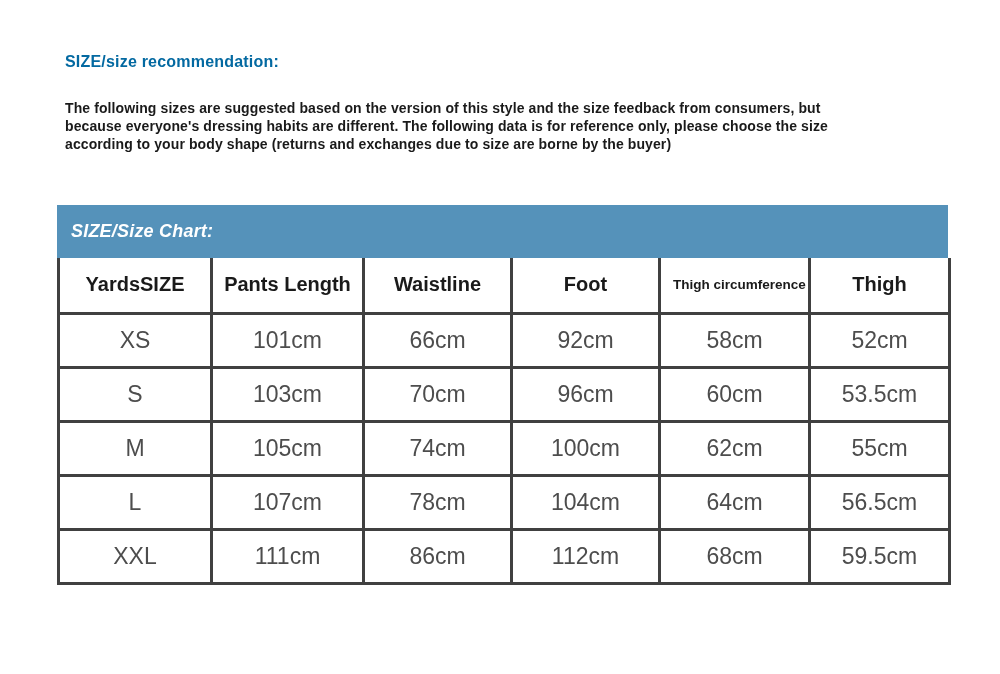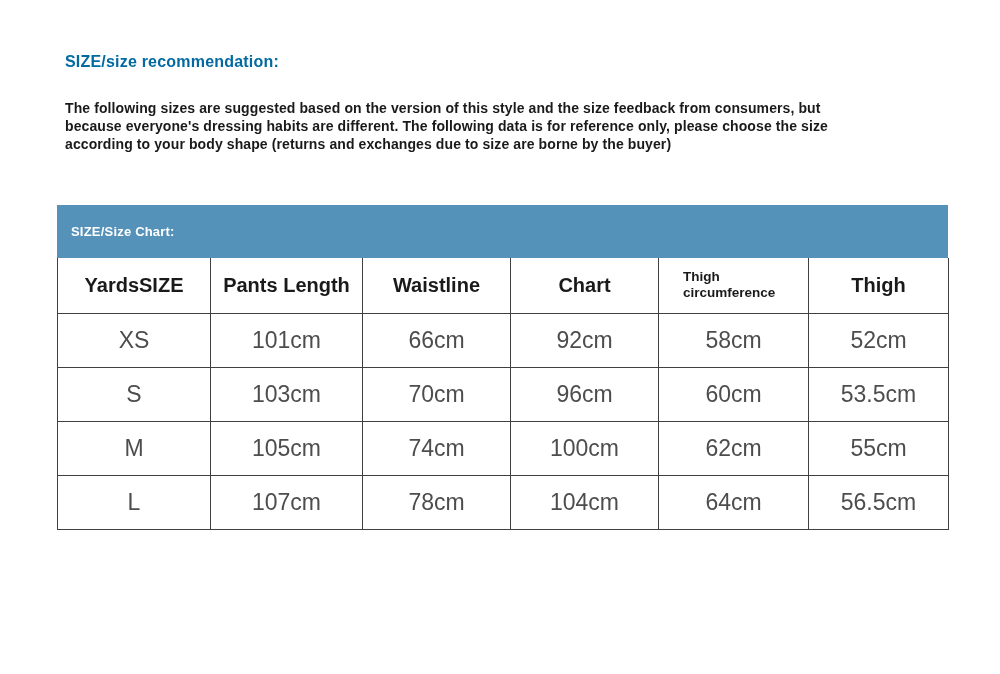--- a/index.html
+++ b/index.html
@@ -36,46 +36,47 @@
   }
   .chart-title-bar {
     height: 53px;
     background: #5592ba;
     display: flex;
     align-items: center;
     padding-left: 14px;
   }
   .chart-title-bar span {
     color: #ffffff;
-    font-size: 13px;
+    font-size: 18px;
     font-weight: bold;
     letter-spacing: 0.2px;
+    font-style: italic;
   }
   table.size-table {
     width: 891px;
     border-collapse: collapse;
     table-layout: fixed;
     background: #ffffff;
   }
   table.size-table th,
   table.size-table td {
-    border: 1px solid #404040;
+    border: 3px solid #404040;
     text-align: center;
     vertical-align: middle;
   }
   table.size-table th {
     height: 55px;
     font-size: 20px;
     font-weight: bold;
     color: #1a1a1a;
   }
   table.size-table th.thigh-col {
     font-size: 13.5px;
     text-align: left;
-    padding-left: 24px;
+    padding-left: 12px;
     line-height: 1.2;
   }
   table.size-table td {
     height: 54px;
     font-size: 23px;
     font-weight: normal;
     color: #4d4d4d;
   }
   
   table.size-table tr:first-child th { border-top: none; }
@@ -101,21 +102,21 @@
       <col style="width:148px">
       <col style="width:148px">
       <col style="width:150px">
       <col style="width:140px">
     </colgroup>
     <tbody>
       <tr>
         <th>YardsSIZE</th>
         <th>Pants Length</th>
         <th>Waistline</th>
-        <th>Chart</th>
+        <th>Foot</th>
         <th class="thigh-col">Thigh circumference</th>
         <th>Thigh</th>
       </tr>
       <tr>
         <td>XS</td>
         <td>101cm</td>
         <td>66cm</td>
         <td>92cm</td>
         <td>58cm</td>
         <td>52cm</td>
@@ -137,15 +138,23 @@
         <td>55cm</td>
       </tr>
       <tr>
         <td>L</td>
         <td>107cm</td>
         <td>78cm</td>
         <td>104cm</td>
         <td>64cm</td>
         <td>56.5cm</td>
       </tr>
+      <tr>
+        <td>XXL</td>
+        <td>111cm</td>
+        <td>86cm</td>
+        <td>112cm</td>
+        <td>68cm</td>
+        <td>59.5cm</td>
+      </tr>
     </tbody>
   </table>
 </div>
 
 </body></html>

